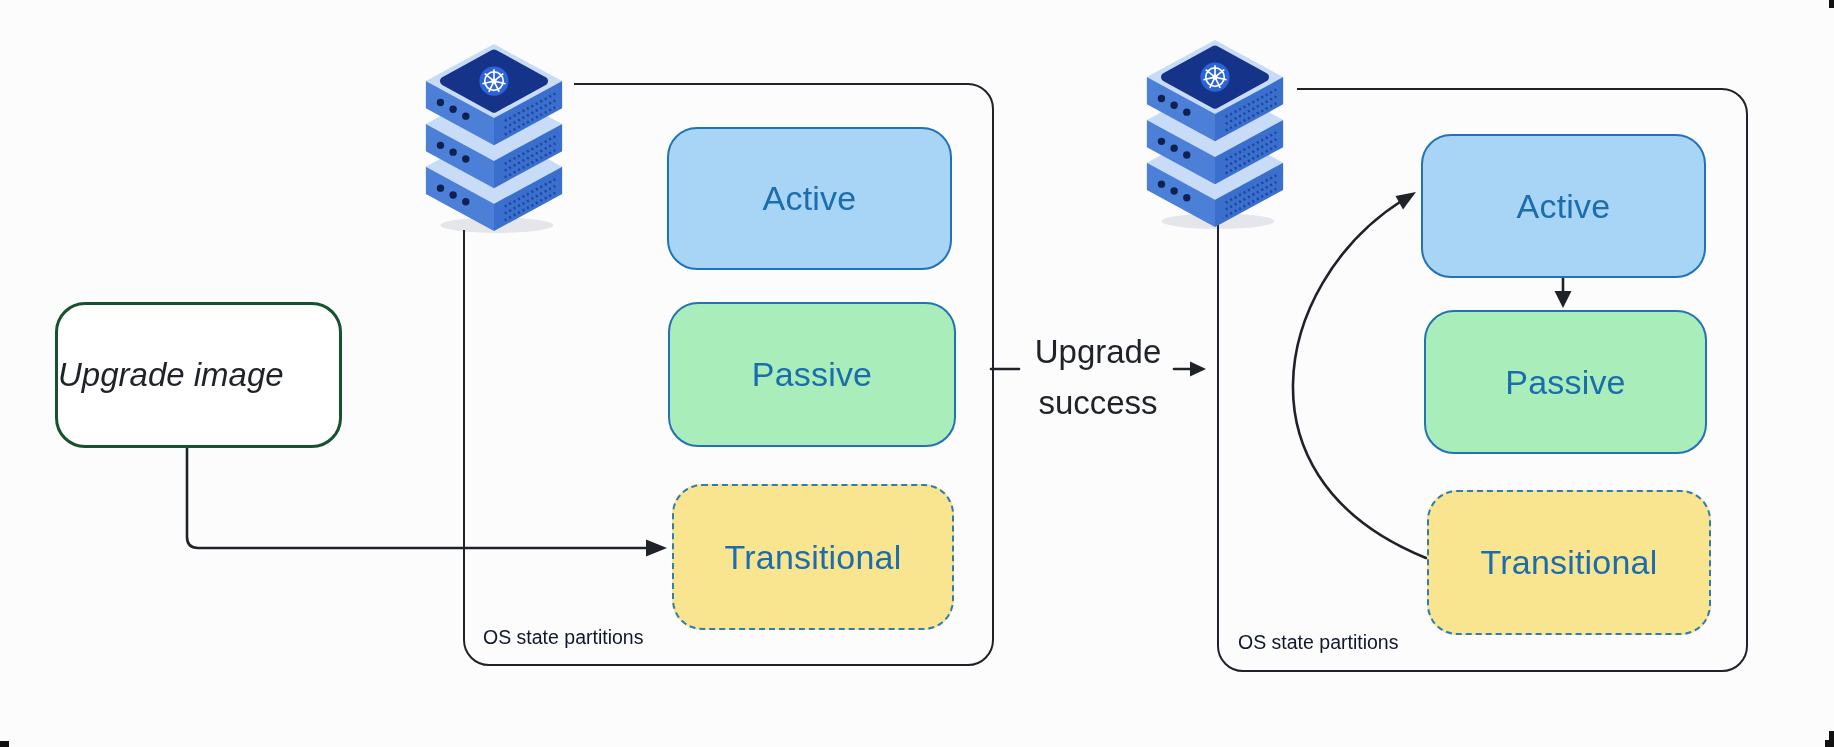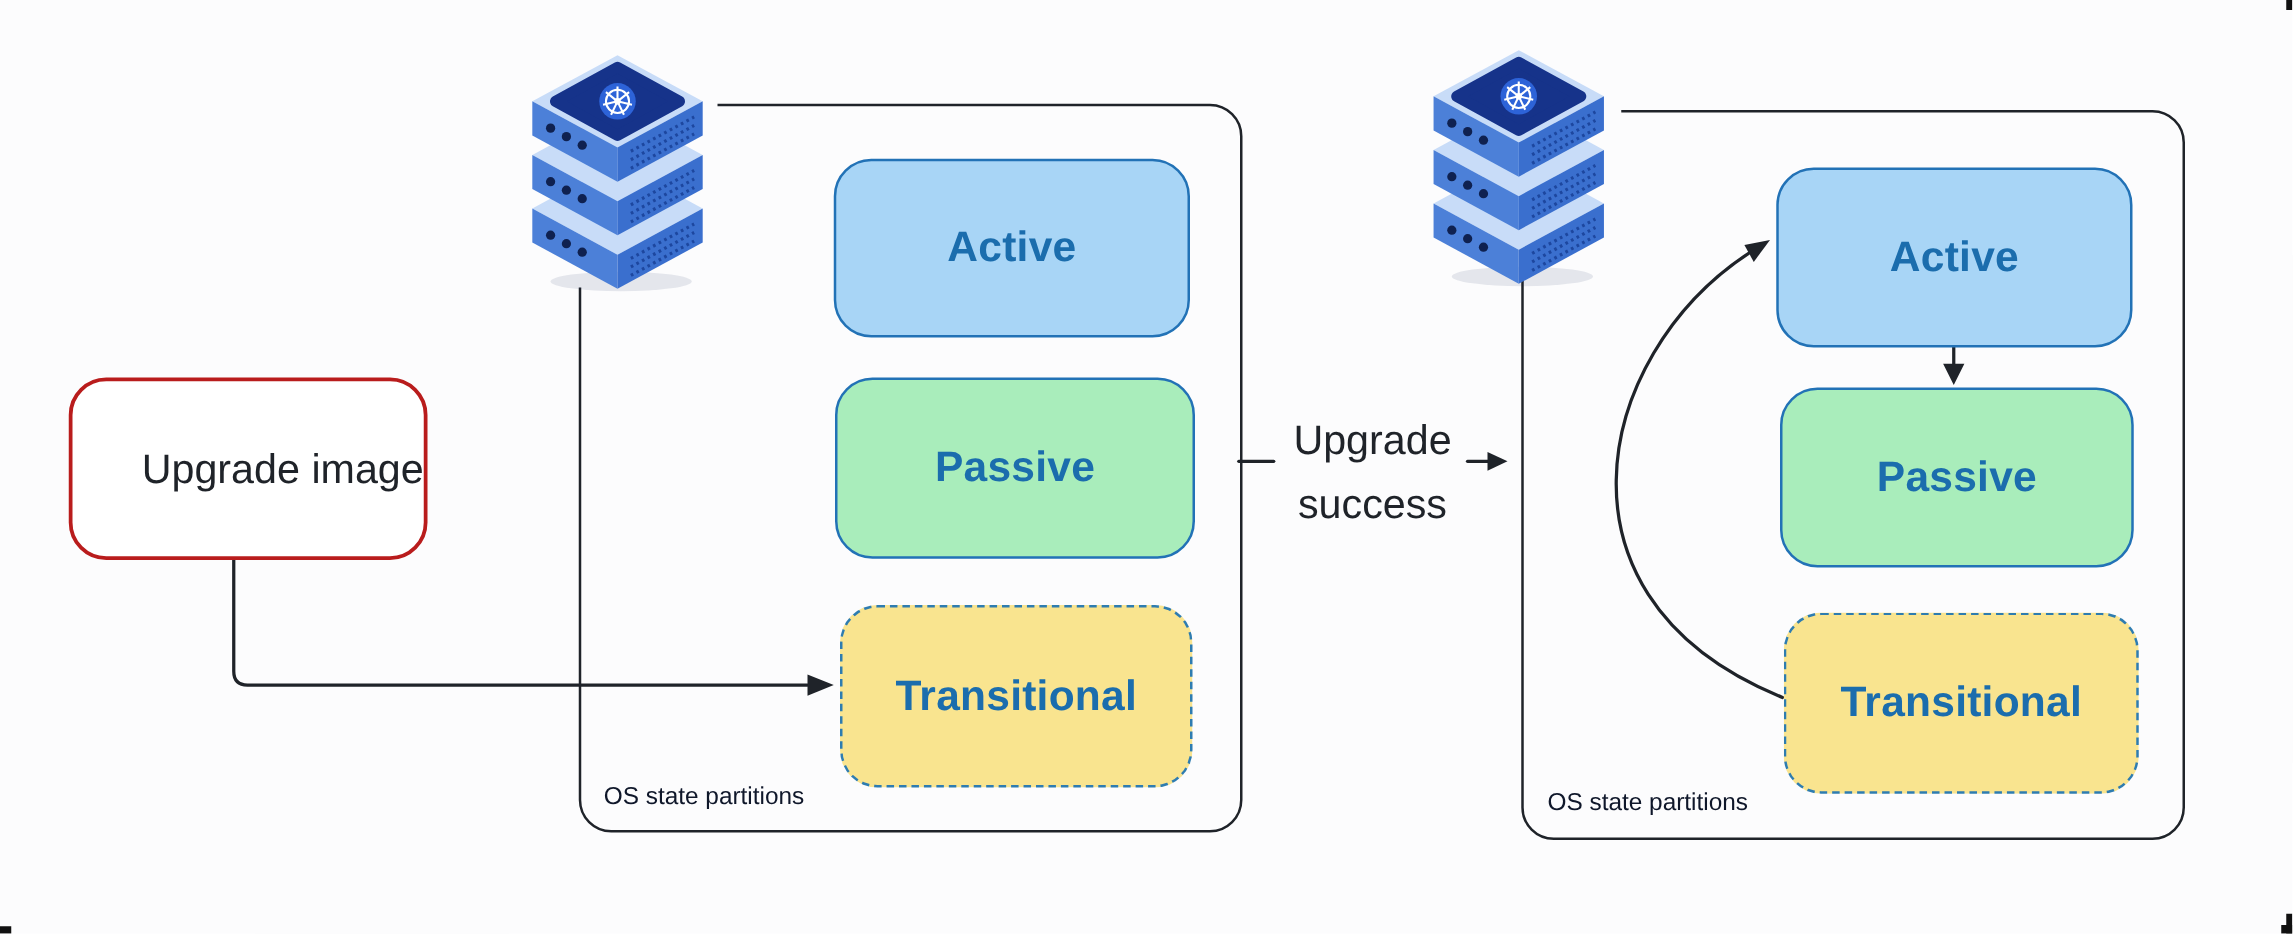--- a/index.html
+++ b/index.html
@@ -13,33 +13,33 @@
   }
   #cluster-left{left:463px;top:83px;width:527px;height:579px;}
   #cluster-right{left:1217px;top:88px;width:527px;height:580px;}
   
   .patch{position:absolute;background:#fcfcfd;}
   #patch-left{left:398px;top:30px;width:176px;height:200px;}
   #patch-right{left:1120px;top:30px;width:177px;height:188px;}
   
   .pbox{
     position:absolute;border-radius:30px;display:flex;align-items:center;justify-content:center;
-    color:#1b6dad;font-size:34px;font-weight:700;letter-spacing:.2px;
+    color:#1b6dad;font-size:34px;font-weight:400;letter-spacing:.2px;
   }
   #lbox-active {left:667px;top:127px;width:281px;height:139px;background:#a8d5f6;border:2.5px solid #2272b6;}
   #lbox-passive{left:668px;top:302px;width:284px;height:141px;background:#a9edbb;border:2.5px solid #2272b6;}
   #lbox-trans  {left:672px;top:484px;width:278px;height:142px;background:#f9e48f;border:2.5px dashed #2e7cb0;}
   #rbox-active {left:1421px;top:134px;width:281px;height:140px;background:#a8d5f6;border:2.5px solid #2272b6;}
   #rbox-passive{left:1424px;top:310px;width:279px;height:140px;background:#a9edbb;border:2.5px solid #2272b6;}
   #rbox-trans  {left:1427px;top:490px;width:280px;height:141px;background:#f9e48f;border:2.5px dashed #2e7cb0;}
   
   .upgrade-box{
     position:absolute;left:55px;top:302px;width:281px;height:140px;background:#ffffff;
-    border:3px solid #b91c1c;border-radius:30px;display:flex;align-items:center;justify-content:flex-end;
-    font-size:33px;color:#1f2329;font-weight:500;
+    border:3px solid #14532d;border-radius:30px;display:flex;align-items:center;justify-content:flex-start;
+    font-size:33px;color:#1f2329;font-weight:500;font-style:italic;
   }
   
   .caption{position:absolute;font-size:19.5px;color:#0f172a;font-weight:500;}
   #caption-left{left:483px;top:626px;}
   #caption-right{left:1238px;top:631px;}
   
   .transition-label{
     position:absolute;left:1008px;top:326px;width:180px;text-align:center;
     font-size:33px;line-height:51px;color:#1f2329;font-weight:500;
   }

